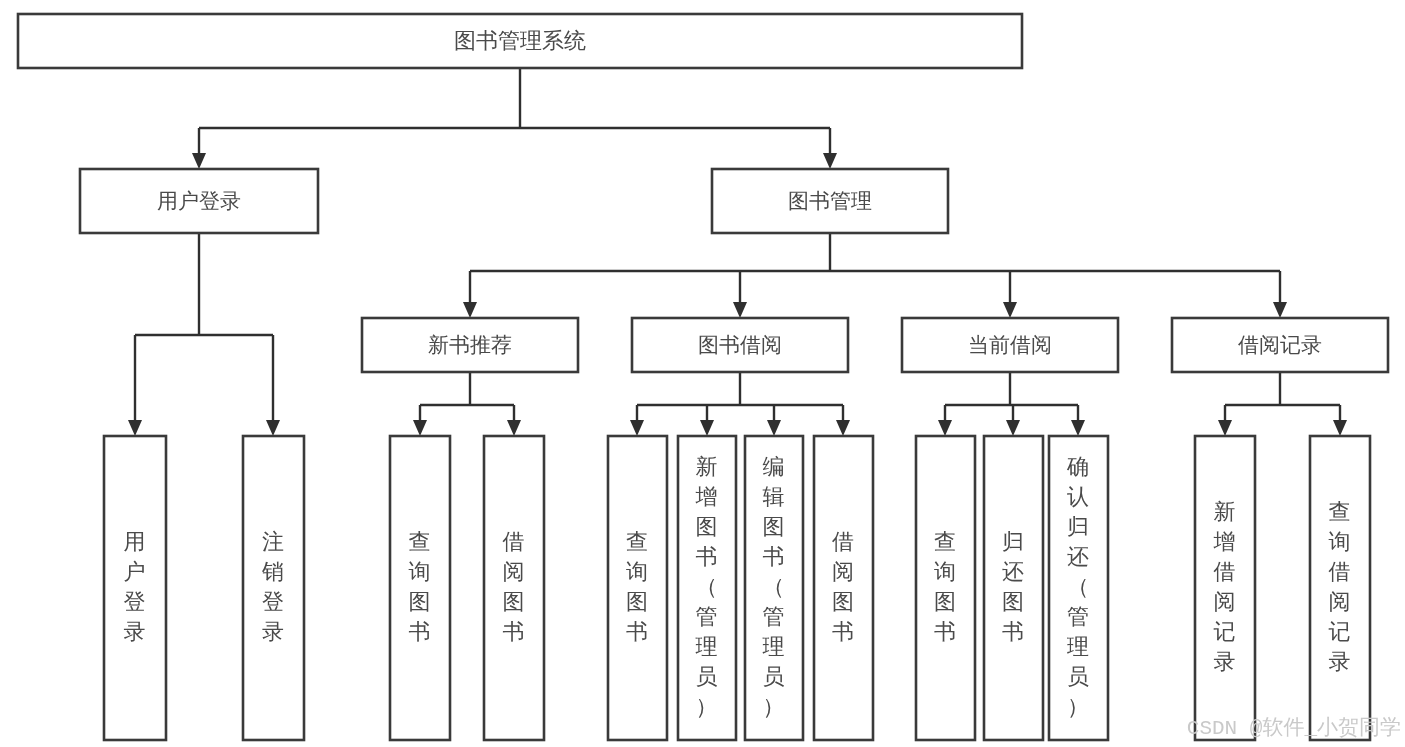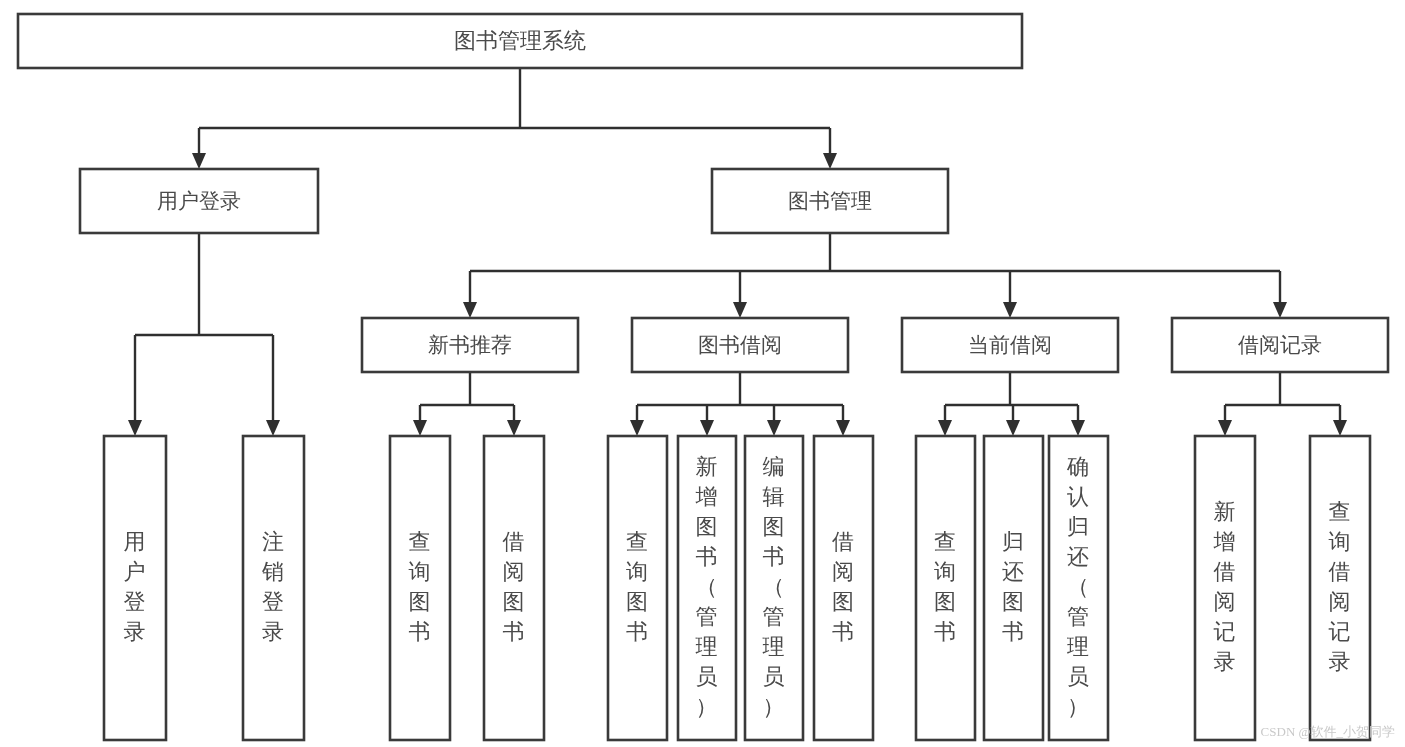--- a/index.html
+++ b/index.html
@@ -56,25 +56,25 @@
     stroke-width: 2.4;
     fill: none;
     stroke-linecap: butt;
   }
   .arrow-head {
     fill: #2f2f2f;
     stroke: none;
   }
   .watermark {
     position: absolute;
-    right: 10px;
+    right: 4px;
     bottom: 6px;
     color: #c9c9c9;
-    font-size: 13px;
-    font-family: Liberation Serif, serif;
+    font-size: 21px;
+    font-family: Liberation Mono, monospace;
     white-space: nowrap;
     user-select: none;
     pointer-events: none;
   }
 </style>
 </head>
 <body>
 
 <div id="diagram-root">
   <svg class="diagram-canvas" viewBox="0 0 1405 747">

